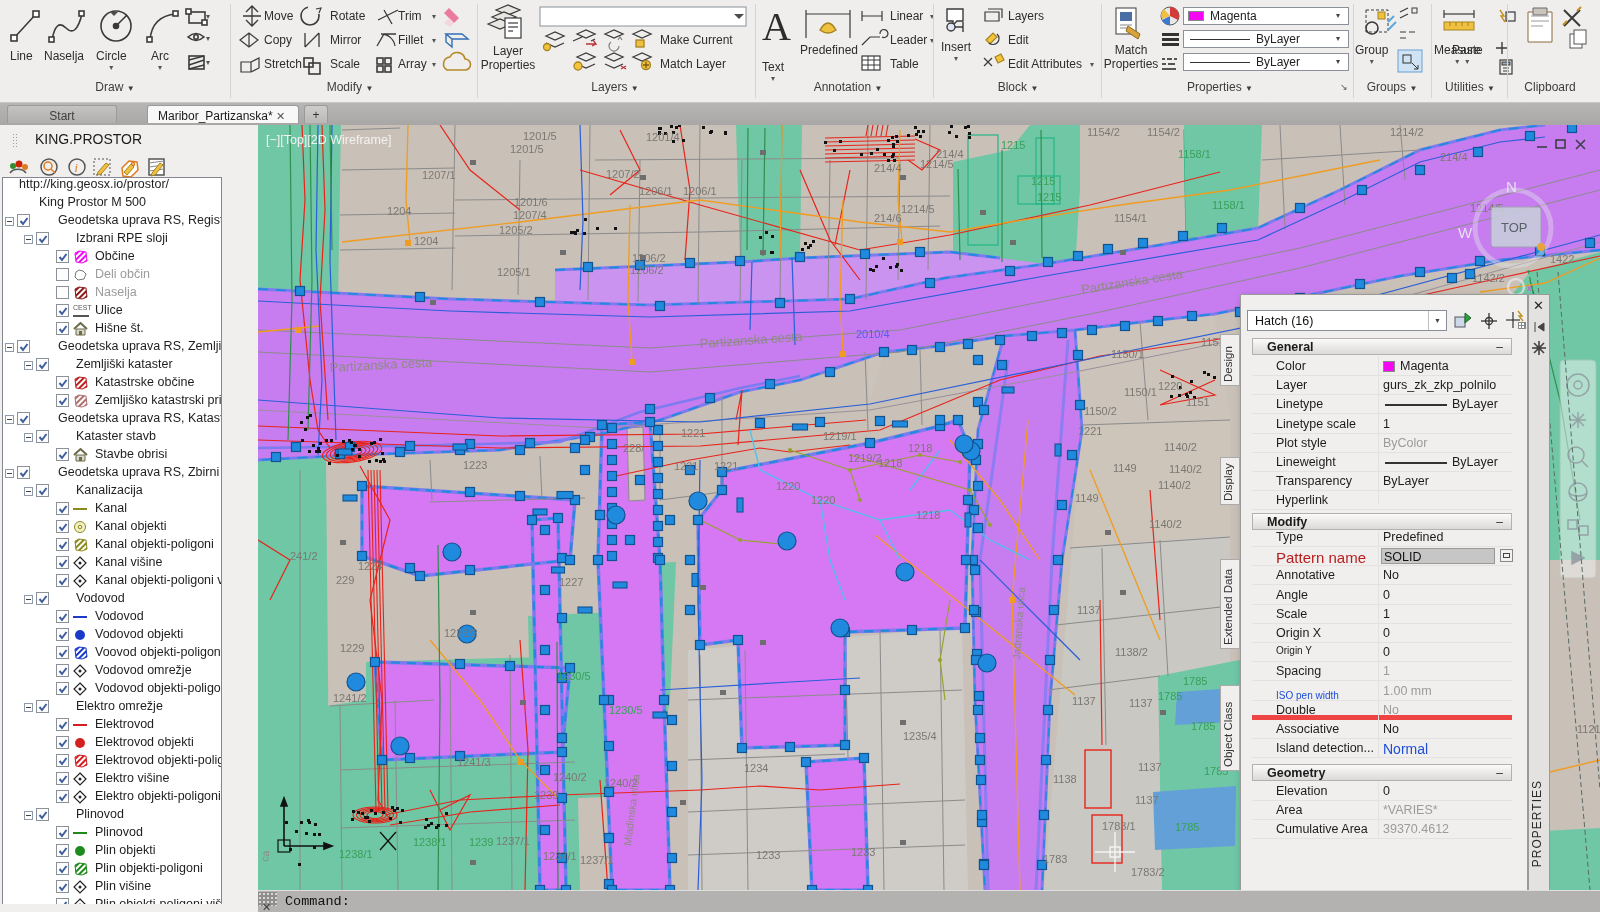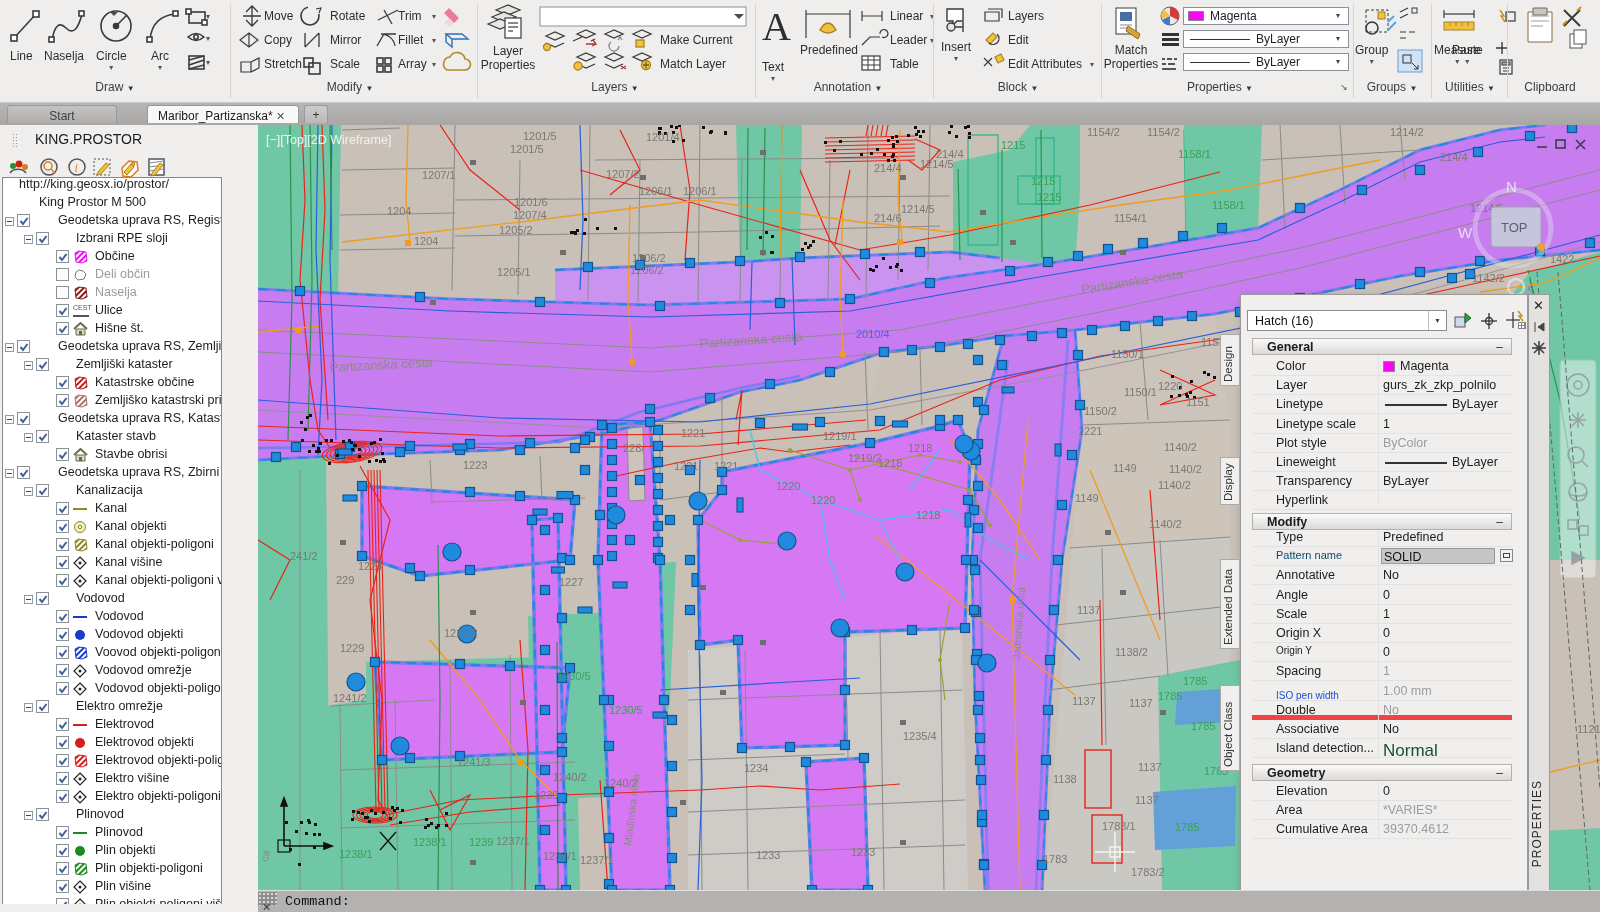--- a/index.html
+++ b/index.html
@@ -1598,21 +1598,21 @@
     </div>
     <div class="abs" style="left:32px;top:219px;width:260px;height:17px;background:linear-gradient(#fafafa,#dcdad8);border:1px solid #b3b0ad">
       <span style="position:absolute;left:14px;top:1px;font-size:12.5px;font-weight:bold;color:#1a1a1a">Modify</span>
       <span style="position:absolute;right:8px;top:1px;font-size:12px;color:#333">–</span>
     </div>
     <div class="abs" style="left:32px;top:234px;width:260px;height:19px;border-bottom:1px solid #e4e2e0">
       <span style="position:absolute;left:24px;top:2px;font-size:12.5px;color:#1c1c1c">Type</span>
       <span style="position:absolute;left:131px;top:2px;font-size:12.5px;color:#1c1c1c">Predefined</span>
     </div>
     <div class="abs" style="left:32px;top:253px;width:260px;height:19px;border-bottom:1px solid #e4e2e0">
-      <span style="position:absolute;left:24px;top:2px;font-size:11px;color:#0c4a6e">Pattern name</span>
+      <span style="position:absolute;left:24px;top:2px;font-size:15px;color:#b91c1c">Pattern name</span>
       <div style="position:absolute;left:129px;top:1px;width:114px;height:16px;background:#c6c6c6;border:1px solid #999">
         <span style="position:absolute;left:2px;top:1px;font-size:12.5px;color:#111">SOLID</span>
       </div>
       <div style="position:absolute;left:248px;top:2px;width:13px;height:13px;background:#f2f1f0;border:1px solid #888">
         <div style="position:absolute;left:2px;top:3px;width:7px;height:5px;border:1px solid #444"></div>
       </div>
     </div>
     <div class="abs" style="left:32px;top:272px;width:260px;height:19px;border-bottom:1px solid #e4e2e0">
       <span style="position:absolute;left:24px;top:2px;font-size:12.5px;color:#1c1c1c">Annotative</span>
       <span style="position:absolute;left:131px;top:2px;font-size:12.5px;color:#1c1c1c">No</span>
@@ -1644,21 +1644,21 @@
     <div class="abs" style="left:32px;top:407px;width:260px;height:19px;border-bottom:5px solid #ef4444">
       <span style="position:absolute;left:24px;top:2px;font-size:12.5px;color:#1c1c1c">Double</span>
       <span style="position:absolute;left:131px;top:2px;font-size:12.5px;color:#9b9b9b">No</span>
     </div>
     <div class="abs" style="left:32px;top:426px;width:260px;height:19px;border-bottom:1px solid #e4e2e0">
       <span style="position:absolute;left:24px;top:2px;font-size:12.5px;color:#1c1c1c">Associative</span>
       <span style="position:absolute;left:131px;top:2px;font-size:12.5px;color:#1c1c1c">No</span>
     </div>
     <div class="abs" style="left:32px;top:445px;width:260px;height:19px;border-bottom:1px solid #e4e2e0">
       <span style="position:absolute;left:24px;top:2px;font-size:12.5px;color:#1c1c1c">Island  detection...</span>
-      <span style="position:absolute;left:131px;top:2px;font-size:17px;color:#14532d">Normal</span>
+      <span style="position:absolute;left:131px;top:2px;font-size:14px;color:#1d4ed8">Normal</span>
     </div>
     <div class="abs" style="left:32px;top:470px;width:260px;height:17px;background:linear-gradient(#fafafa,#dcdad8);border:1px solid #b3b0ad">
       <span style="position:absolute;left:14px;top:1px;font-size:12.5px;font-weight:bold;color:#1a1a1a">Geometry</span>
       <span style="position:absolute;right:8px;top:1px;font-size:12px;color:#333">–</span>
     </div>
     <div class="abs" style="left:32px;top:488px;width:260px;height:19px;border-bottom:1px solid #e4e2e0">
       <span style="position:absolute;left:24px;top:2px;font-size:12.5px;color:#1c1c1c">Elevation</span>
       <span style="position:absolute;left:131px;top:2px;font-size:12.5px;color:#1c1c1c">0</span>
     </div>
     <div class="abs" style="left:32px;top:507px;width:260px;height:19px;border-bottom:1px solid #e4e2e0">

